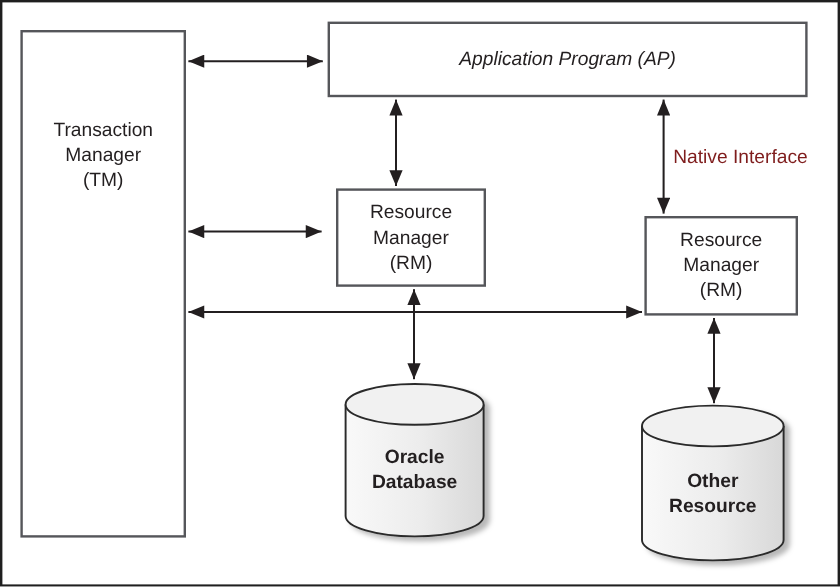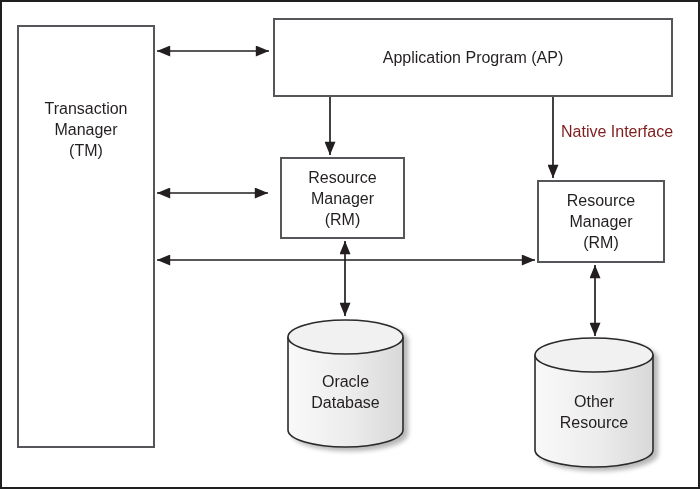--- a/index.html
+++ b/index.html
@@ -52,21 +52,22 @@
     height: 423px;
     align-items: flex-start;
   }
   .node-tm .label {
     margin-top: 71px;
   }
   .node-ap {
     left: 273px;
     top: 18px;
     width: 400px;
-    height: 79px;
+    height: 63px;
+    font-style: italic;
   }
   .node-rm-left {
     left: 280px;
     top: 157px;
     width: 125px;
     height: 82px;
   }
   .node-rm-right {
     left: 537px;
     top: 180px;
@@ -78,21 +79,21 @@
     left: 561px;
     top: 122px;
     font-size: 16px;
     line-height: 20px;
     color: #7f1d1d;
     white-space: nowrap;
     z-index: 12;
   }
   .cyl-label {
     position: absolute;
-    font-weight: normal;
+    font-weight: bold;
     font-size: 16px;
     line-height: 21px;
     color: #231f20;
     text-align: center;
     white-space: pre-line;
     z-index: 12;
   }
   .cyl-label-oracle {
     left: 288px;
     top: 371px;

